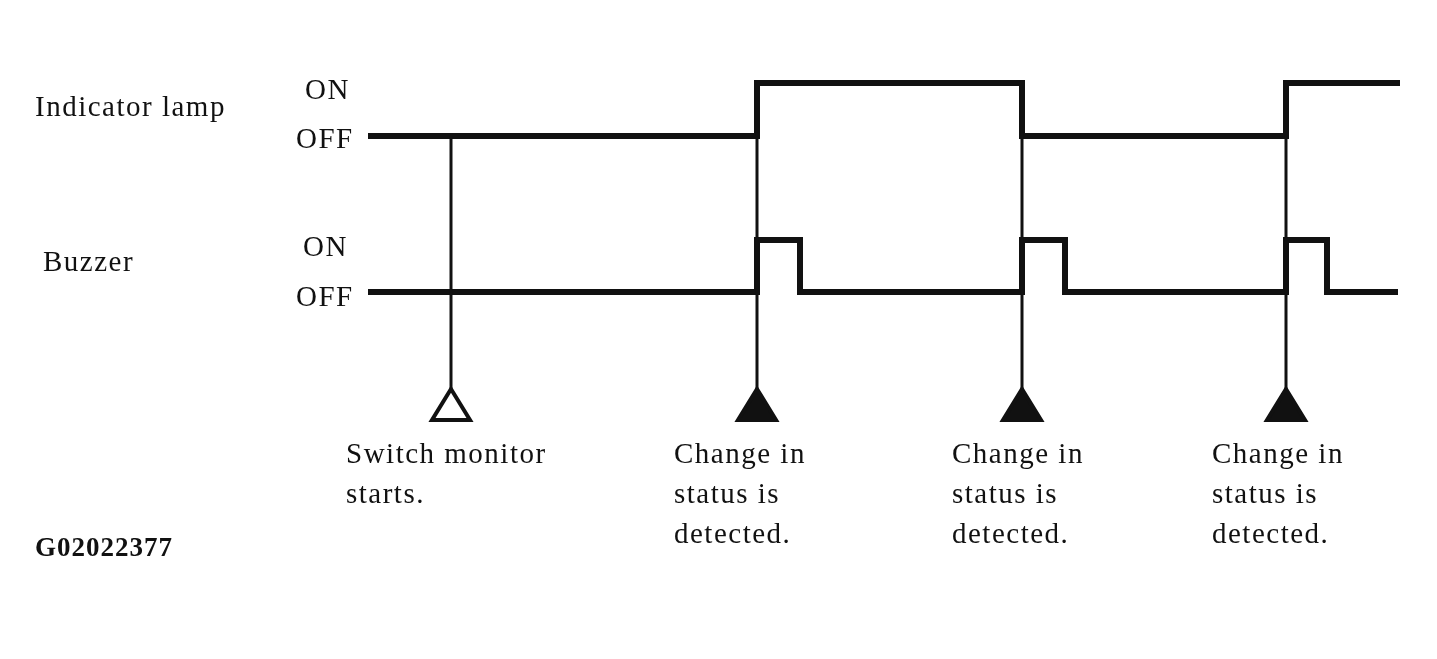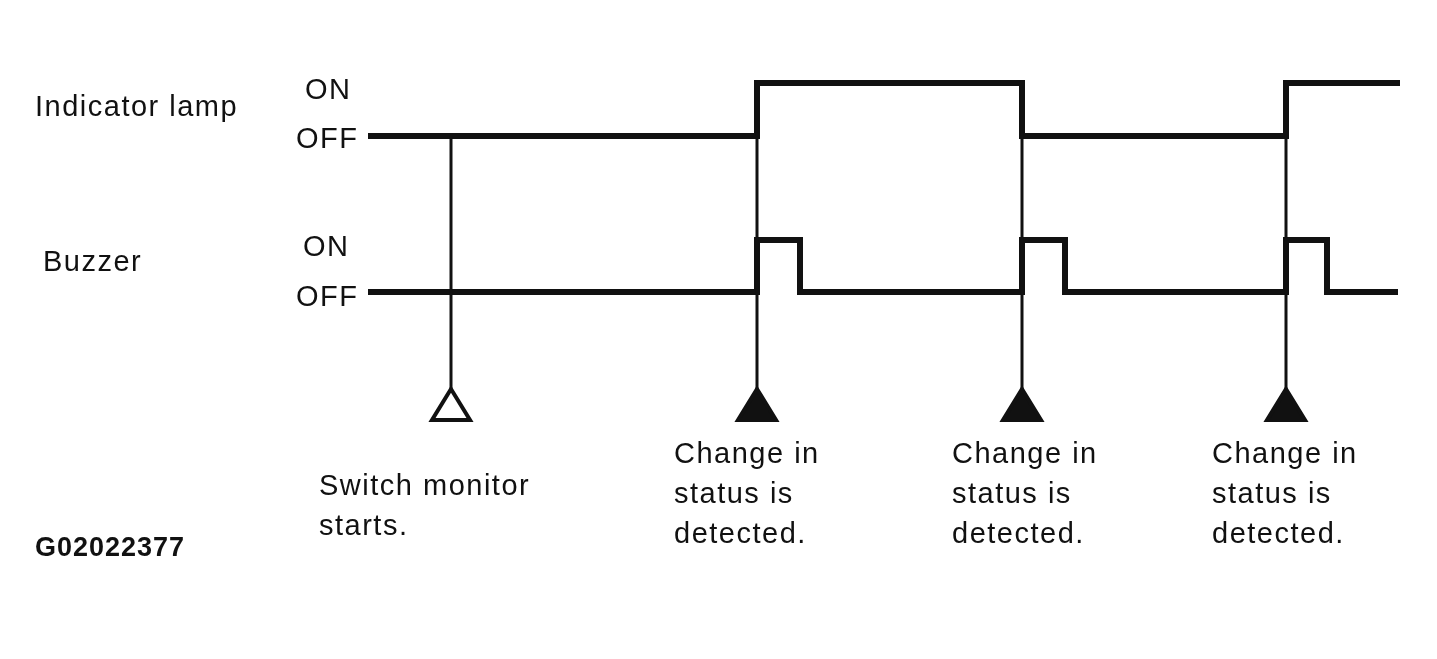--- a/index.html
+++ b/index.html
@@ -1,21 +1,21 @@
 <!DOCTYPE html>
 <html><head>
 <meta charset="utf-8">
 <style>
   html, body { margin: 0; padding: 0; background: #ffffff; }
   .diagram {
     position: relative;
     width: 1437px;
     height: 659px;
     background: #ffffff;
-    font-family: Liberation Sans, sans-serif;
+    font-family: Liberation Serif, serif;
     color: #111111;
     overflow: hidden;
   }
   .diagram svg { position: absolute; left: 0; top: 0; }
   .lbl {
     position: absolute;
     font-size: 29px;
     letter-spacing: 1.5px;
     line-height: 33px;
     white-space: nowrap;
@@ -58,21 +58,21 @@
     </svg>
 
   <div class="lbl" style="left:35px;  top:90px;">Indicator lamp</div>
   <div class="lbl" style="left:305px; top:73px;">ON</div>
   <div class="lbl" style="left:296px; top:122px;">OFF</div>
 
   <div class="lbl" style="left:43px;  top:245px;">Buzzer</div>
   <div class="lbl" style="left:303px; top:230px;">ON</div>
   <div class="lbl" style="left:296px; top:280px;">OFF</div>
 
-  <div class="event-label" style="left:319px;margin-top:32px;">
+  <div class="event-label" style="left:346px;">
     <div>Switch monitor</div>
     <div>starts.</div>
   </div>
 
   <div class="event-label" style="left:674px;">
     <div>Change in</div>
     <div>status is</div>
     <div>detected.</div>
   </div>
 

